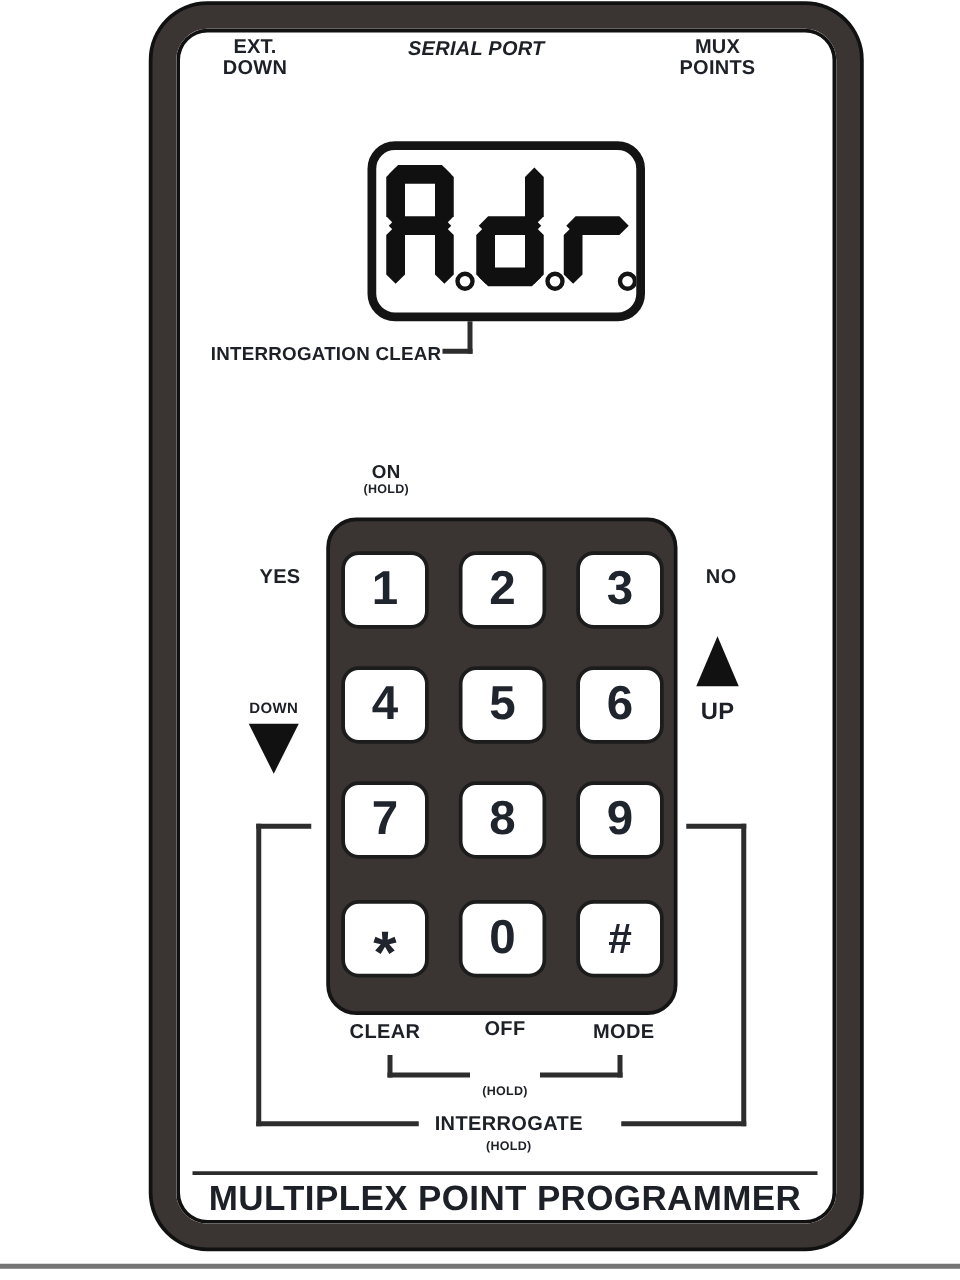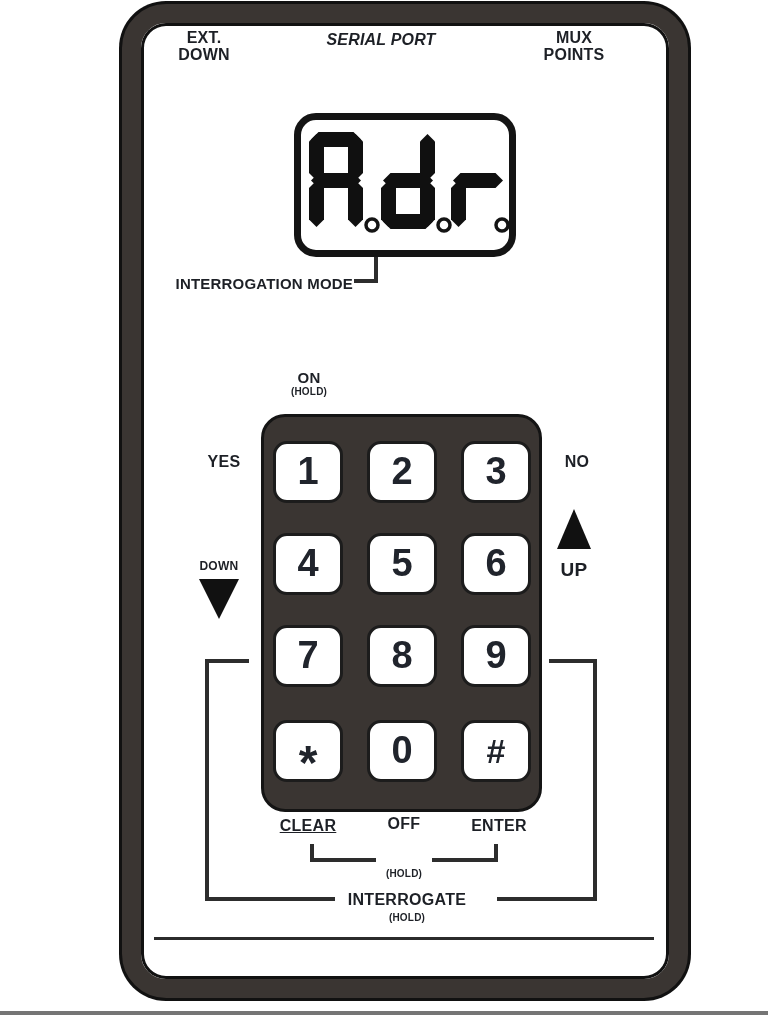--- a/index.html
+++ b/index.html
@@ -115,21 +115,21 @@
             <circle cx="143" cy="105" r="6"></circle>
             <g transform="translate(150,12)">
               <polygon points="7.5,48.5 15,56 15,87.5 7.5,95 0,87.5 0,56"></polygon>
               <polygon points="2,48.5 9.5,41 44.5,41 52,48.5 44.5,56 9.5,56"></polygon>
             </g>
             <circle cx="201" cy="105" r="6"></circle>
           </svg>
       </div>
 
       <div class="int-elbow"></div>
-      <div class="lbl intmode">INTERROGATION MODE</div>
+      <div class="lbl intmode">INTERROGATION CLEAR</div>
 
       <div class="lbl center" style="left:128px;top:346px;width:80px;">
         <div class="sidelbl" style="font-size:15px;">ON</div>
         <div class="hold">(HOLD)</div>
       </div>
 
       <div class="keypad">
         <div style="position:absolute;inset:0;">
             <div class="key" style="left: 9px; top: 24px;"><span>1</span></div>
             <div class="key" style="left: 103px; top: 24px;"><span>2</span></div>
@@ -148,34 +148,35 @@
 
       <div class="lbl sidelbl center" style="left:55px;top:430px;width:56px;">YES</div>
       <div class="lbl sidelbl center" style="left:408px;top:430px;width:56px;">NO</div>
 
       <div class="lbl sidelbl center" style="left:46px;top:536px;width:64px;font-size:12px;">DOWN</div>
       <div class="down-arrow"></div>
 
       <div class="up-arrow"></div>
       <div class="lbl sidelbl center" style="left:408px;top:536px;width:50px;font-size:19px;">UP</div>
 
-      <div class="lbl sidelbl center" style="left:135px;top:794px;width:64px;text-decoration:underline;">CLEAR</div>
-      <div class="lbl sidelbl center" style="left:326px;top:794px;width:64px;">ENTER</div>
+      <div class="lbl sidelbl center" style="left:135px;top:794px;width:64px;">CLEAR</div>
+      <div class="lbl sidelbl center" style="left:326px;top:794px;width:64px;">MODE</div>
 
       <div class="off-elb-l"></div>
       <div class="off-elb-r"></div>
       <div class="lbl sidelbl center" style="left:235px;top:792px;width:56px;">OFF</div>
       <div class="lbl hold center" style="left:235px;top:845px;width:56px;">(HOLD)</div>
 
       <div class="int-br-l"></div>
       <div class="int-br-l-foot"></div>
       <div class="int-br-r"></div>
       <div class="int-br-r-foot"></div>
       <div class="lbl sidelbl center" style="left:196px;top:868px;width:140px;">INTERROGATE</div>
       <div class="lbl hold center" style="left:196px;top:889px;width:140px;">(HOLD)</div>
 
       <div class="footer-sep"></div>
+      <div class="lbl footer-title center">MULTIPLEX POINT PROGRAMMER</div>
 
     </div>
   </div>
 
   <div class="page-rule"></div>
 </div>
 
 </body></html>

